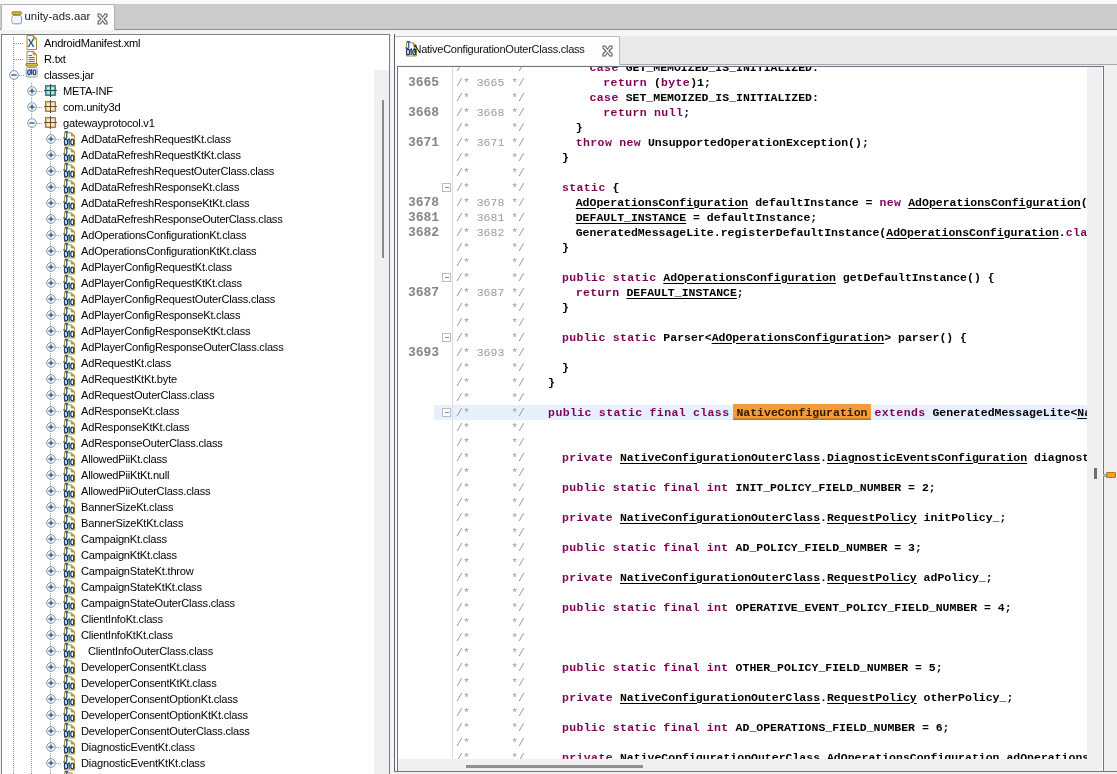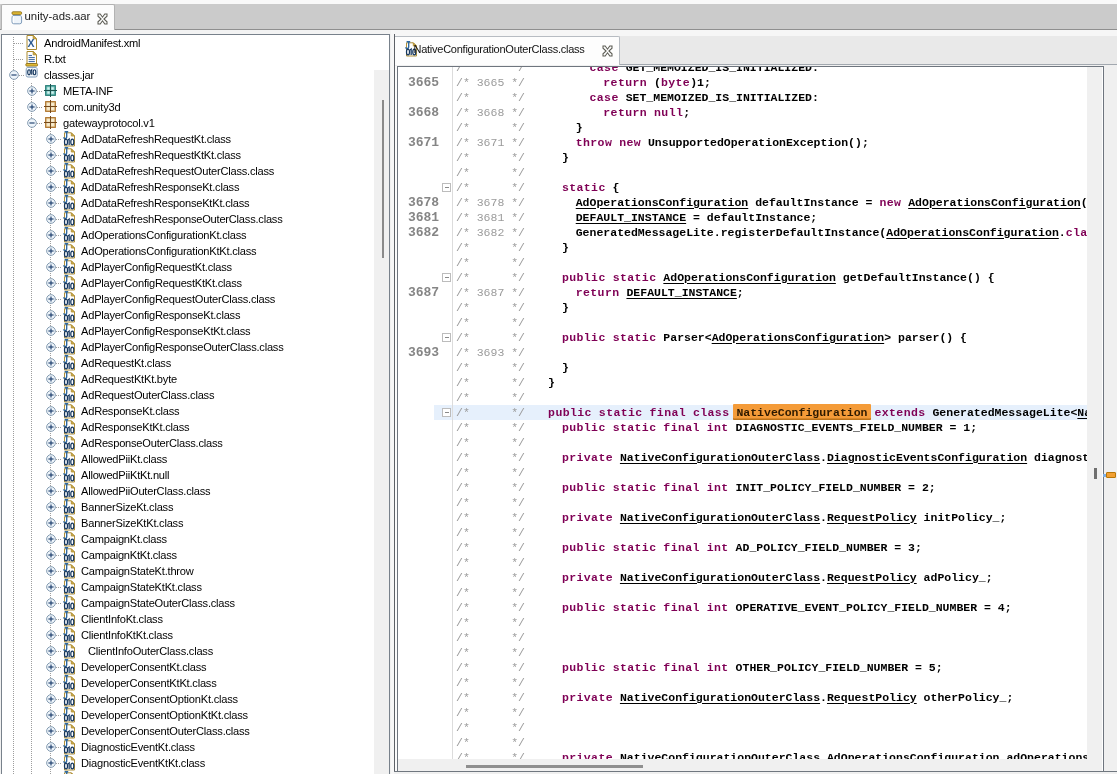--- a/index.html
+++ b/index.html
@@ -901,41 +901,41 @@
 <div class="ln" style="top:202.5px"><i class="fold"></i><span class="m">/*      */</span><span class="c"><span class="ip">    </span><span class="k">public</span> <span class="k">static</span> <span class="u">AdOperationsConfiguration</span> getDefaultInstance() {</span></div>
 <div class="ln" style="top:217.5px"><span class="g">3687</span><span class="m">/* 3687 */</span><span class="c"><span class="ip">      </span><span class="k">return</span> <span class="u">DEFAULT_INSTANCE</span>;</span></div>
 <div class="ln" style="top:232.5px"><span class="m">/*      */</span><span class="c"><span class="ip">    </span>}</span></div>
 <div class="ln" style="top:247.5px"><span class="m">/*      */</span><span class="c"></span></div>
 <div class="ln" style="top:262.5px"><i class="fold"></i><span class="m">/*      */</span><span class="c"><span class="ip">    </span><span class="k">public</span> <span class="k">static</span> Parser&lt;<span class="u">AdOperationsConfiguration</span>&gt; parser() {</span></div>
 <div class="ln" style="top:277.5px"><span class="g">3693</span><span class="m">/* 3693 */</span></div>
 <div class="ln" style="top:292.5px"><span class="m">/*      */</span><span class="c"><span class="ip">    </span>}</span></div>
 <div class="ln" style="top:307.5px"><span class="m">/*      */</span><span class="c"><span class="ip">  </span>}</span></div>
 <div class="ln" style="top:322.5px"><span class="m">/*      */</span><span class="c"></span></div>
 <div class="ln" style="top:337.5px"><i class="hlrow"></i><i class="fold"></i><span class="m">/*      */</span><span class="c"><span class="ip">  </span><span class="k">public</span> <span class="k">static</span> <span class="k">final</span> <span class="k">class</span> <span class="hl">NativeConfiguration</span> <span class="k">extends</span> GeneratedMessageLite&lt;<span class="u">NativeConfiguration</span></span></div>
-<div class="ln" style="top:352.5px"><span class="m">/*      */</span><span class="c"><span class="ip">    </span><span class="k">public</span> <span class="k">static</span> <span class="k">final</span> <span class="k">int</span> DIAGNOSTIC_EVENTS_FIELD_NUMBER = 1;</span></div>
+<div class="ln" style="top:352.5px"><span class="m">/*      */</span></div>
 <div class="ln" style="top:367.5px"><span class="m">/*      */</span><span class="c"></span></div>
 <div class="ln" style="top:382.5px"><span class="m">/*      */</span><span class="c"><span class="ip">    </span><span class="k">private</span> <span class="u">NativeConfigurationOuterClass</span>.<span class="u">DiagnosticEventsConfiguration</span> diagnosticEventsConfiguration_;</span></div>
 <div class="ln" style="top:397.5px"><span class="m">/*      */</span><span class="c"></span></div>
 <div class="ln" style="top:412.5px"><span class="m">/*      */</span><span class="c"><span class="ip">    </span><span class="k">public</span> <span class="k">static</span> <span class="k">final</span> <span class="k">int</span> INIT_POLICY_FIELD_NUMBER = 2;</span></div>
 <div class="ln" style="top:427.5px"><span class="m">/*      */</span><span class="c"></span></div>
 <div class="ln" style="top:442.5px"><span class="m">/*      */</span><span class="c"><span class="ip">    </span><span class="k">private</span> <span class="u">NativeConfigurationOuterClass</span>.<span class="u">RequestPolicy</span> initPolicy_;</span></div>
 <div class="ln" style="top:457.5px"><span class="m">/*      */</span><span class="c"></span></div>
 <div class="ln" style="top:472.5px"><span class="m">/*      */</span><span class="c"><span class="ip">    </span><span class="k">public</span> <span class="k">static</span> <span class="k">final</span> <span class="k">int</span> AD_POLICY_FIELD_NUMBER = 3;</span></div>
 <div class="ln" style="top:487.5px"><span class="m">/*      */</span><span class="c"></span></div>
 <div class="ln" style="top:502.5px"><span class="m">/*      */</span><span class="c"><span class="ip">    </span><span class="k">private</span> <span class="u">NativeConfigurationOuterClass</span>.<span class="u">RequestPolicy</span> adPolicy_;</span></div>
 <div class="ln" style="top:517.5px"><span class="m">/*      */</span><span class="c"></span></div>
 <div class="ln" style="top:532.5px"><span class="m">/*      */</span><span class="c"><span class="ip">    </span><span class="k">public</span> <span class="k">static</span> <span class="k">final</span> <span class="k">int</span> OPERATIVE_EVENT_POLICY_FIELD_NUMBER = 4;</span></div>
 <div class="ln" style="top:547.5px"><span class="m">/*      */</span><span class="c"></span></div>
 <div class="ln" style="top:562.5px"><span class="m">/*      */</span></div>
 <div class="ln" style="top:577.5px"><span class="m">/*      */</span><span class="c"></span></div>
 <div class="ln" style="top:592.5px"><span class="m">/*      */</span><span class="c"><span class="ip">    </span><span class="k">public</span> <span class="k">static</span> <span class="k">final</span> <span class="k">int</span> OTHER_POLICY_FIELD_NUMBER = 5;</span></div>
 <div class="ln" style="top:607.5px"><span class="m">/*      */</span><span class="c"></span></div>
 <div class="ln" style="top:622.5px"><span class="m">/*      */</span><span class="c"><span class="ip">    </span><span class="k">private</span> <span class="u">NativeConfigurationOuterClass</span>.<span class="u">RequestPolicy</span> otherPolicy_;</span></div>
 <div class="ln" style="top:637.5px"><span class="m">/*      */</span><span class="c"></span></div>
-<div class="ln" style="top:652.5px"><span class="m">/*      */</span></div>
+<div class="ln" style="top:652.5px"><span class="m">/*      */</span><span class="c"><span class="ip">    </span><span class="k">public</span> <span class="k">static</span> <span class="k">final</span> <span class="k">int</span> AD_OPERATIONS_FIELD_NUMBER = 6;</span></div>
 <div class="ln" style="top:667.5px"><span class="m">/*      */</span><span class="c"></span></div>
 <div class="ln" style="top:682.5px"><span class="m">/*      */</span><span class="c"><span class="ip">    </span><span class="k">private</span> <span class="u">NativeConfigurationOuterClass</span>.<span class="u">AdOperationsConfiguration</span> adOperationsConfiguration_;</span></div>
 </div>
 <div id="guttersep"></div>
 <div id="vtrack"></div>
     <div id="vthumb"></div>
 <div id="htrack"></div>
     <div id="hthumb"></div>
 <div id="bluedash"></div>
     <div id="orangemark"></div>

